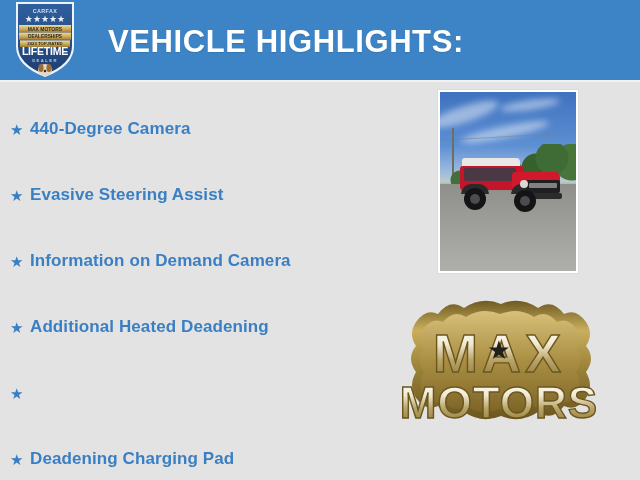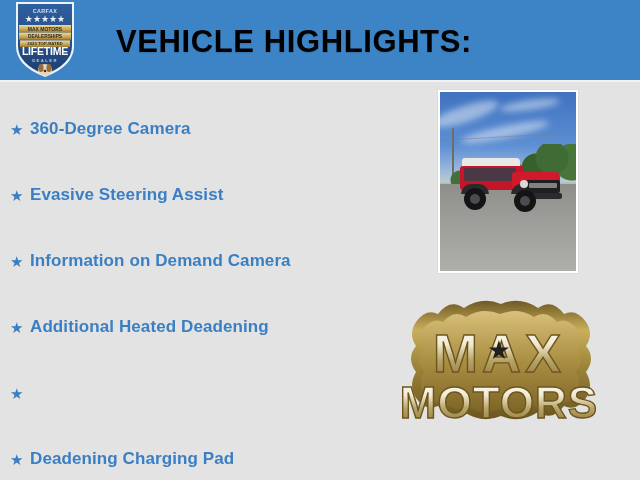--- a/index.html
+++ b/index.html
@@ -13,28 +13,27 @@
 
   
   .header{
     position:absolute;left:0;top:0;width:640px;height:82px;
     background:#3d84c6;
     border-bottom:2px solid #f2f2f2;
     box-sizing:border-box;
   }
   .header-title{
     position:absolute;left:108px;top:24px;
-    color:#000000;
+    color:#ffffff;
     font-size:31px;
     font-weight:bold;
     letter-spacing:0.6px;
     font-family:"Liberation Sans","DejaVu Sans",sans-serif;
     text-shadow:0 1px 1px rgba(0,0,0,0.12);
     white-space:nowrap;
-    margin-left:8px;
   }
 
   
   .badge{
     position:absolute;left:10px;top:-2px;width:70px;height:82px;
   }
   .badge svg{display:block;}
 
   
   .bullets{
@@ -169,21 +168,21 @@
       </svg>
     </div>
 
     <div class="header-title">VEHICLE HIGHLIGHTS:</div>
   </div>
 
   <div class="bullets">
 
     <div class="bullet">
       <span class="bullet-star">★</span>
-      <span class="bullet-label">360-Degree Camera</span>
+      <span class="bullet-label">440-Degree Camera</span>
     </div>
 
     <div class="bullet">
       <span class="bullet-star">★</span>
       <span class="bullet-label">Evasive Steering Assist</span>
     </div>
 
     <div class="bullet">
       <span class="bullet-star">★</span>
       <span class="bullet-label">Information on Demand Camera</span>

